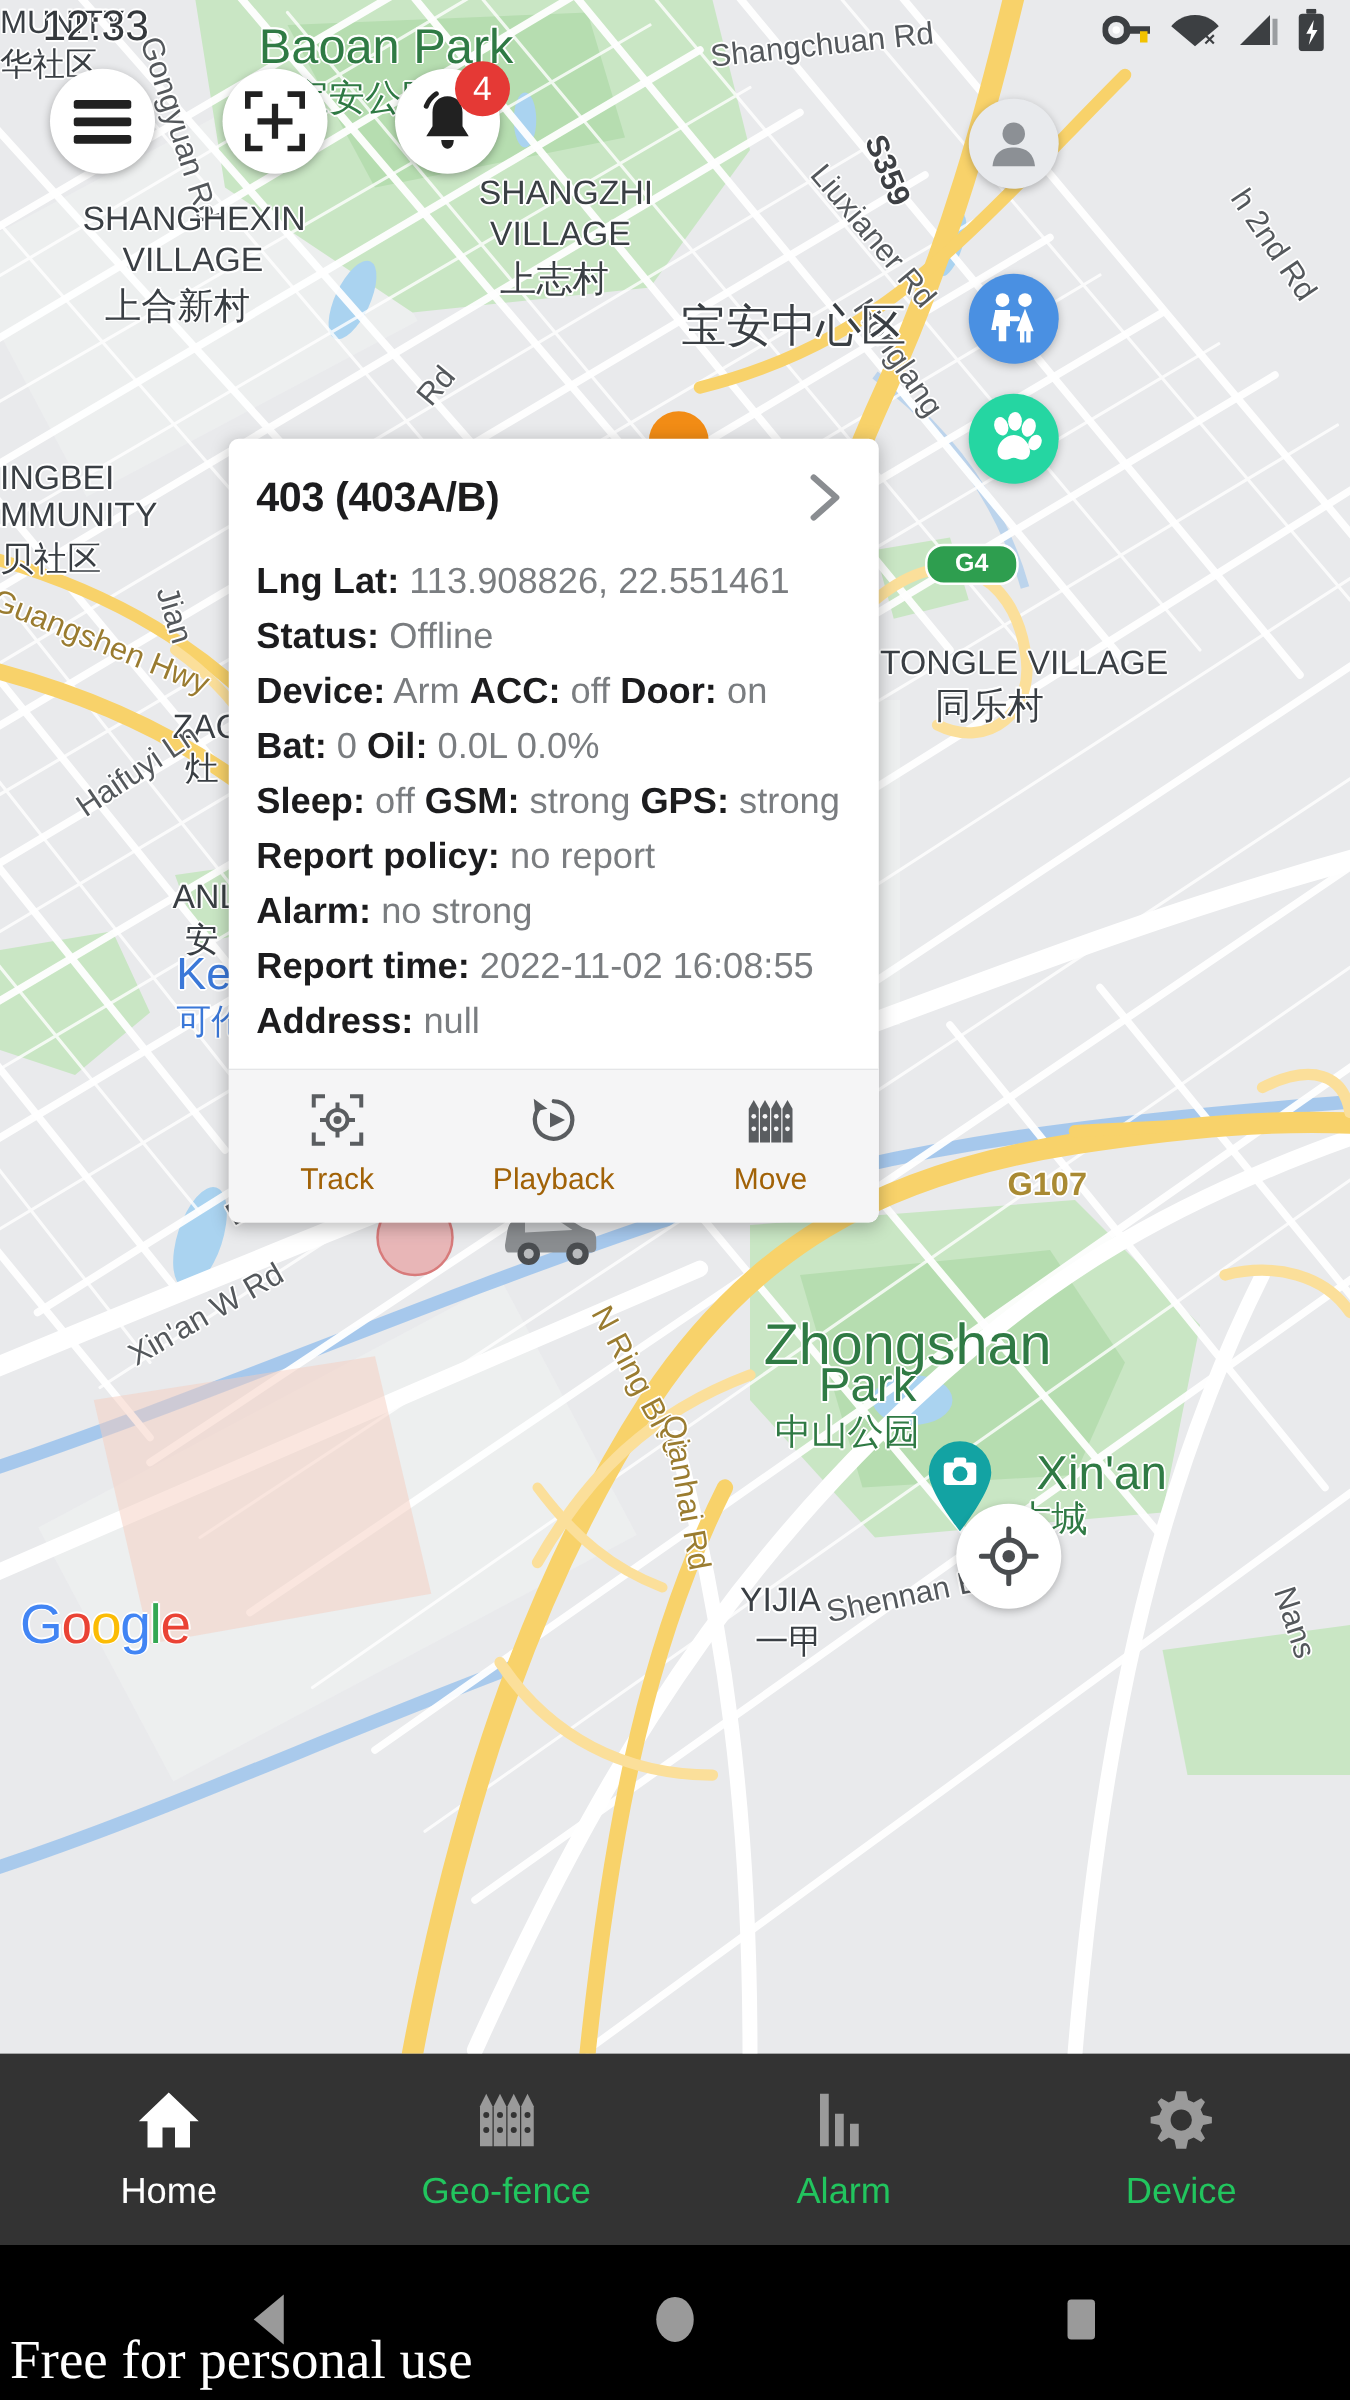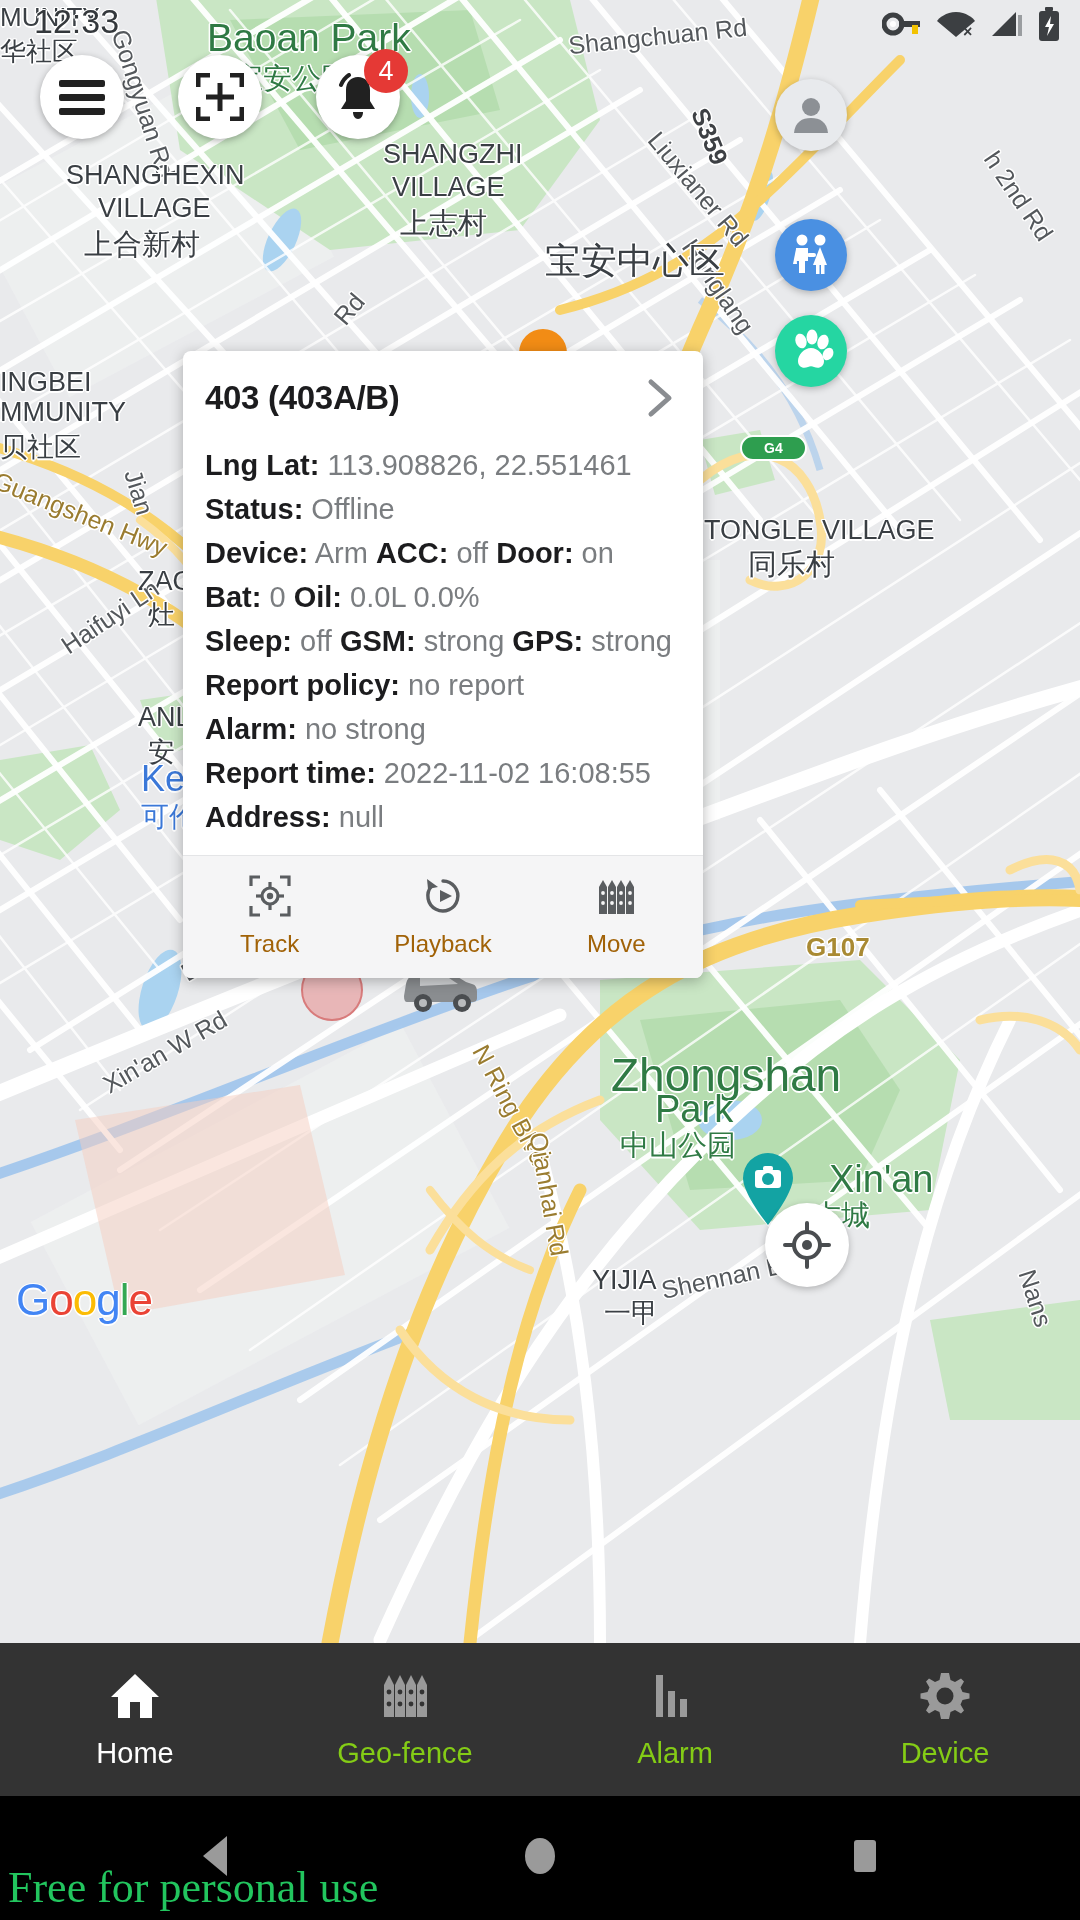--- a/index.html
+++ b/index.html
@@ -132,21 +132,21 @@
     background: rgba(231,120,120,.45); border: 2px solid #d87b7b;
   }
   #marker-car { left: 396px; top: 960px; }
   #marker-orange {
     left: 519px; top: 329px; width: 48px; height: 48px; border-radius: 50%;
     background: #f28c15;
   }
   #marker-pin { left: 740px; top: 1152px; }
   .g4-shield {
     position: absolute; left: 740px; top: 435px;
-    background: #2e9e4f; color: #fff; font-size: 14px; font-weight: 700;
+    background: #2e9e4f; color: #fff; font-size: 20px; font-weight: 700;
     padding: 3px 22px; border-radius: 15px; border: 2px solid #fff;
   }
 
   
   .glogo {
     position: absolute; left: 16px; top: 1275px; z-index: 22;
     font-size: 44px; font-weight: 500; letter-spacing: -1px;
     font-family: "Liberation Sans", sans-serif;
     text-shadow: 1.5px 0 #fff,-1.5px 0 #fff,0 1.5px #fff,0 -1.5px #fff;
   }
@@ -156,37 +156,37 @@
 
   
   .bottomnav {
     position: absolute; left: 0; top: 1643px; width: 1080px; height: 153px;
     background: #333333; display: flex; z-index: 45;
   }
   .navitem {
     flex: 1; display: flex; flex-direction: column;
     align-items: center; justify-content: center; gap: 14px;
   }
-  .navitem .nlabel { font-size: 29px; color: #84cc16; }
+  .navitem .nlabel { font-size: 29px; color: #22c55e; }
   .navitem.active .nlabel { color: #ffffff; }
   .navitem svg { display: block; }
 
   
   .sysnav {
     position: absolute; left: 0; top: 1796px; width: 1080px; height: 124px;
     background: #000; z-index: 50;
   }
   .sysnav .btn { position: absolute; top: 50%; transform: translateY(-50%); }
   #sys-back { left: 194px; }
   #sys-home { left: 519px; }
   #sys-recent { left: 844px; }
   .watermark {
     position: absolute; left: 8px; top: 1862px; z-index: 55;
     font-family: "Liberation Serif", serif;
-    font-size: 44px; color: #22c55e; white-space: nowrap;
+    font-size: 44px; color: #ffffff; white-space: nowrap;
   }
 </style>
 </head>
 <body>
 
 <div id="app">
 
   <div class="map">
     <svg width="1080" height="1643" viewBox="0 0 1080 1643">
       <defs>

